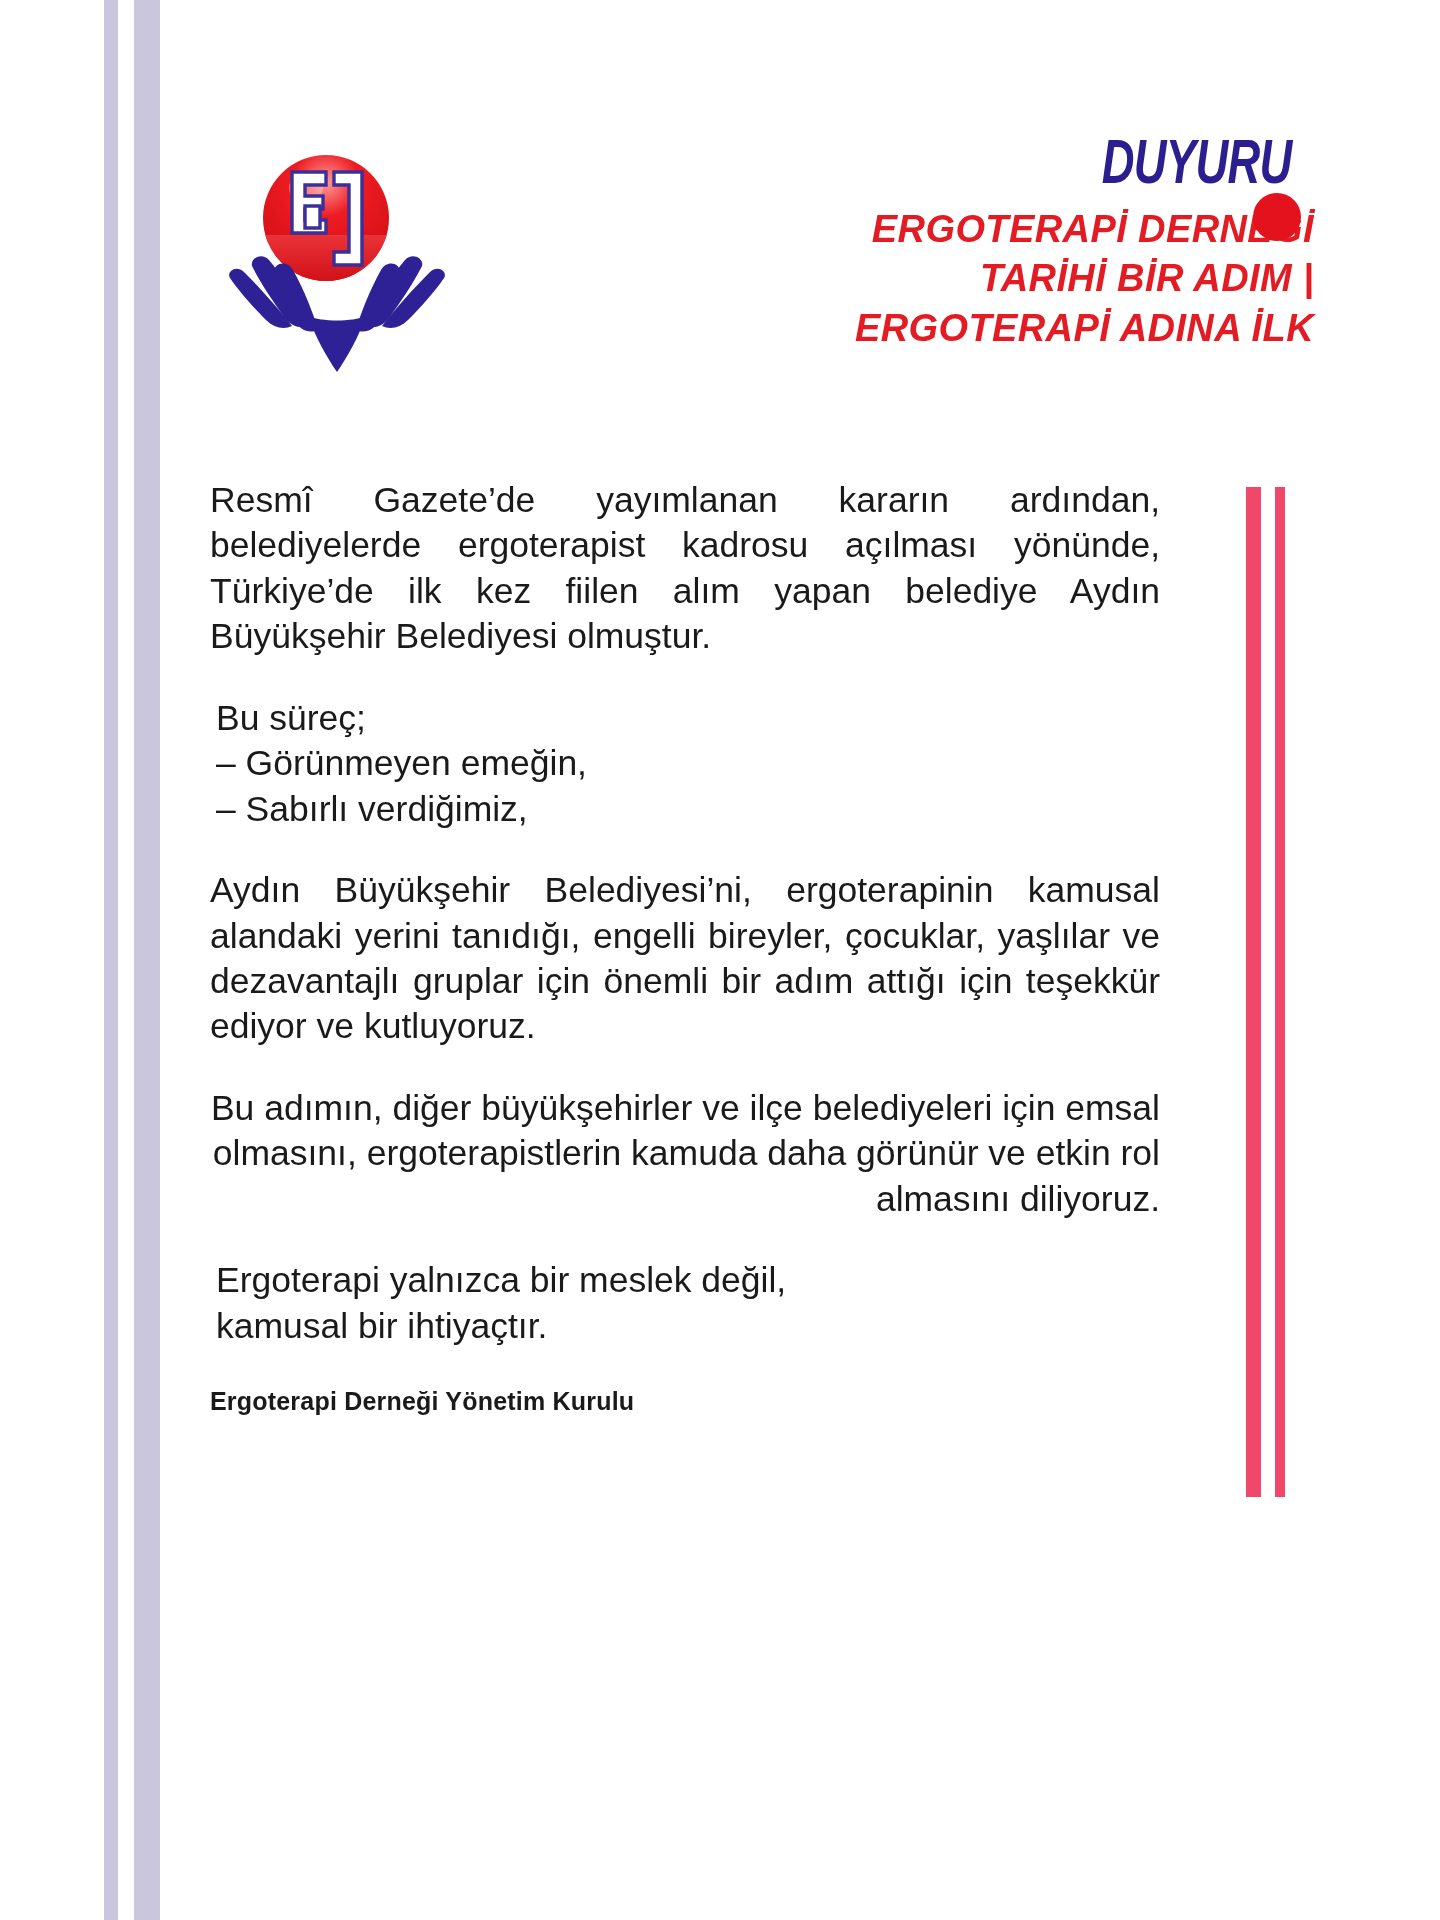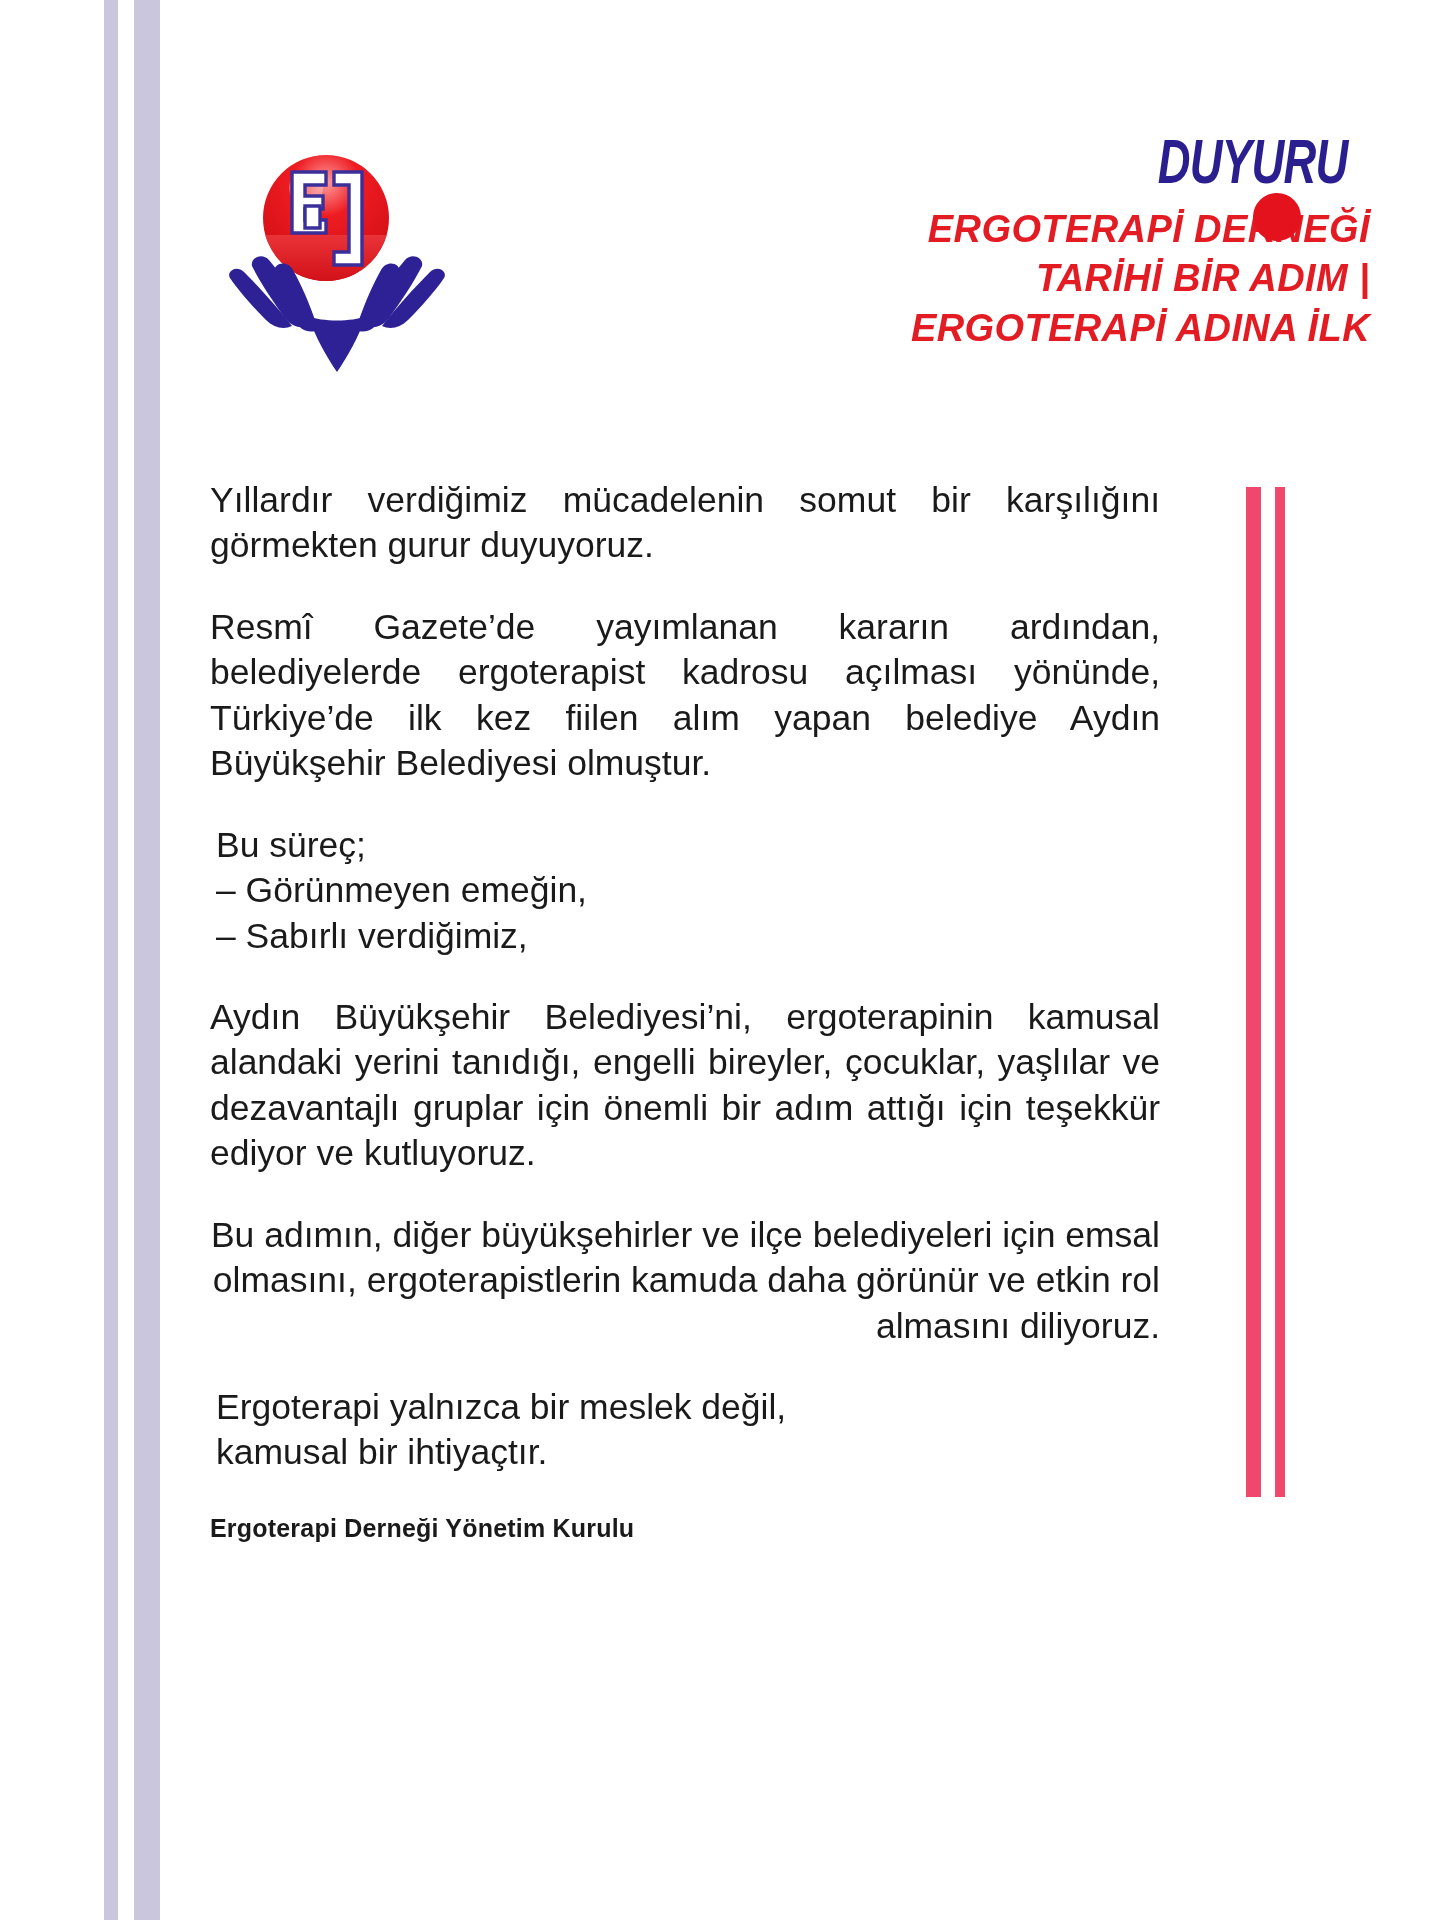--- a/index.html
+++ b/index.html
@@ -46,21 +46,21 @@
     left: 212px;
     top: 140px;
     width: 250px;
     height: 250px;
   }
   .logo-svg { display: block; width: 250px; height: 250px; }
 
   
   .header {
     position: absolute;
-    left: 668px;
+    left: 612px;
     top: 130px;
     width: 740px;
     text-align: right;
   }
   .duyuru {
     font-family: "Liberation Sans", sans-serif;
     font-weight: bold;
     font-style: italic;
     font-size: 63px;
     letter-spacing: -1px;
@@ -189,21 +189,20 @@
     <div class="red-title">
       <span class="rt-line">ERGOTERAPİ DERNEĞİ</span>
       <span class="rt-line">TARİHİ BİR ADIM |</span>
       <span class="rt-line">ERGOTERAPİ ADINA İLK</span>
     </div>
   </div>
   <div class="red-dot"></div>
 
   <div class="body-copy">
 
-    <p class="para">Yıllardır verdiğimiz mücadelenin somut bir karşılığını görmekten gurur duyuyoruz.</p>
 
     <p class="para">Resmî Gazete’de yayımlanan kararın ardından, belediyelerde ergoterapist kadrosu açılması yönünde, Türkiye’de ilk kez fiilen alım yapan belediye Aydın Büyükşehir Belediyesi olmuştur.</p>
 
     <div class="list-block">
       <span class="li">Bu süreç;</span>
       <span class="li">– Görünmeyen emeğin,</span>
       <span class="li">– Sabırlı verdiğimiz,</span>
     </div>
 
     <p class="para">Aydın Büyükşehir Belediyesi’ni, ergoterapinin kamusal alandaki yerini tanıdığı, engelli bireyler, çocuklar, yaşlılar ve dezavantajlı gruplar için önemli bir adım attığı için teşekkür ediyor ve kutluyoruz.</p>

